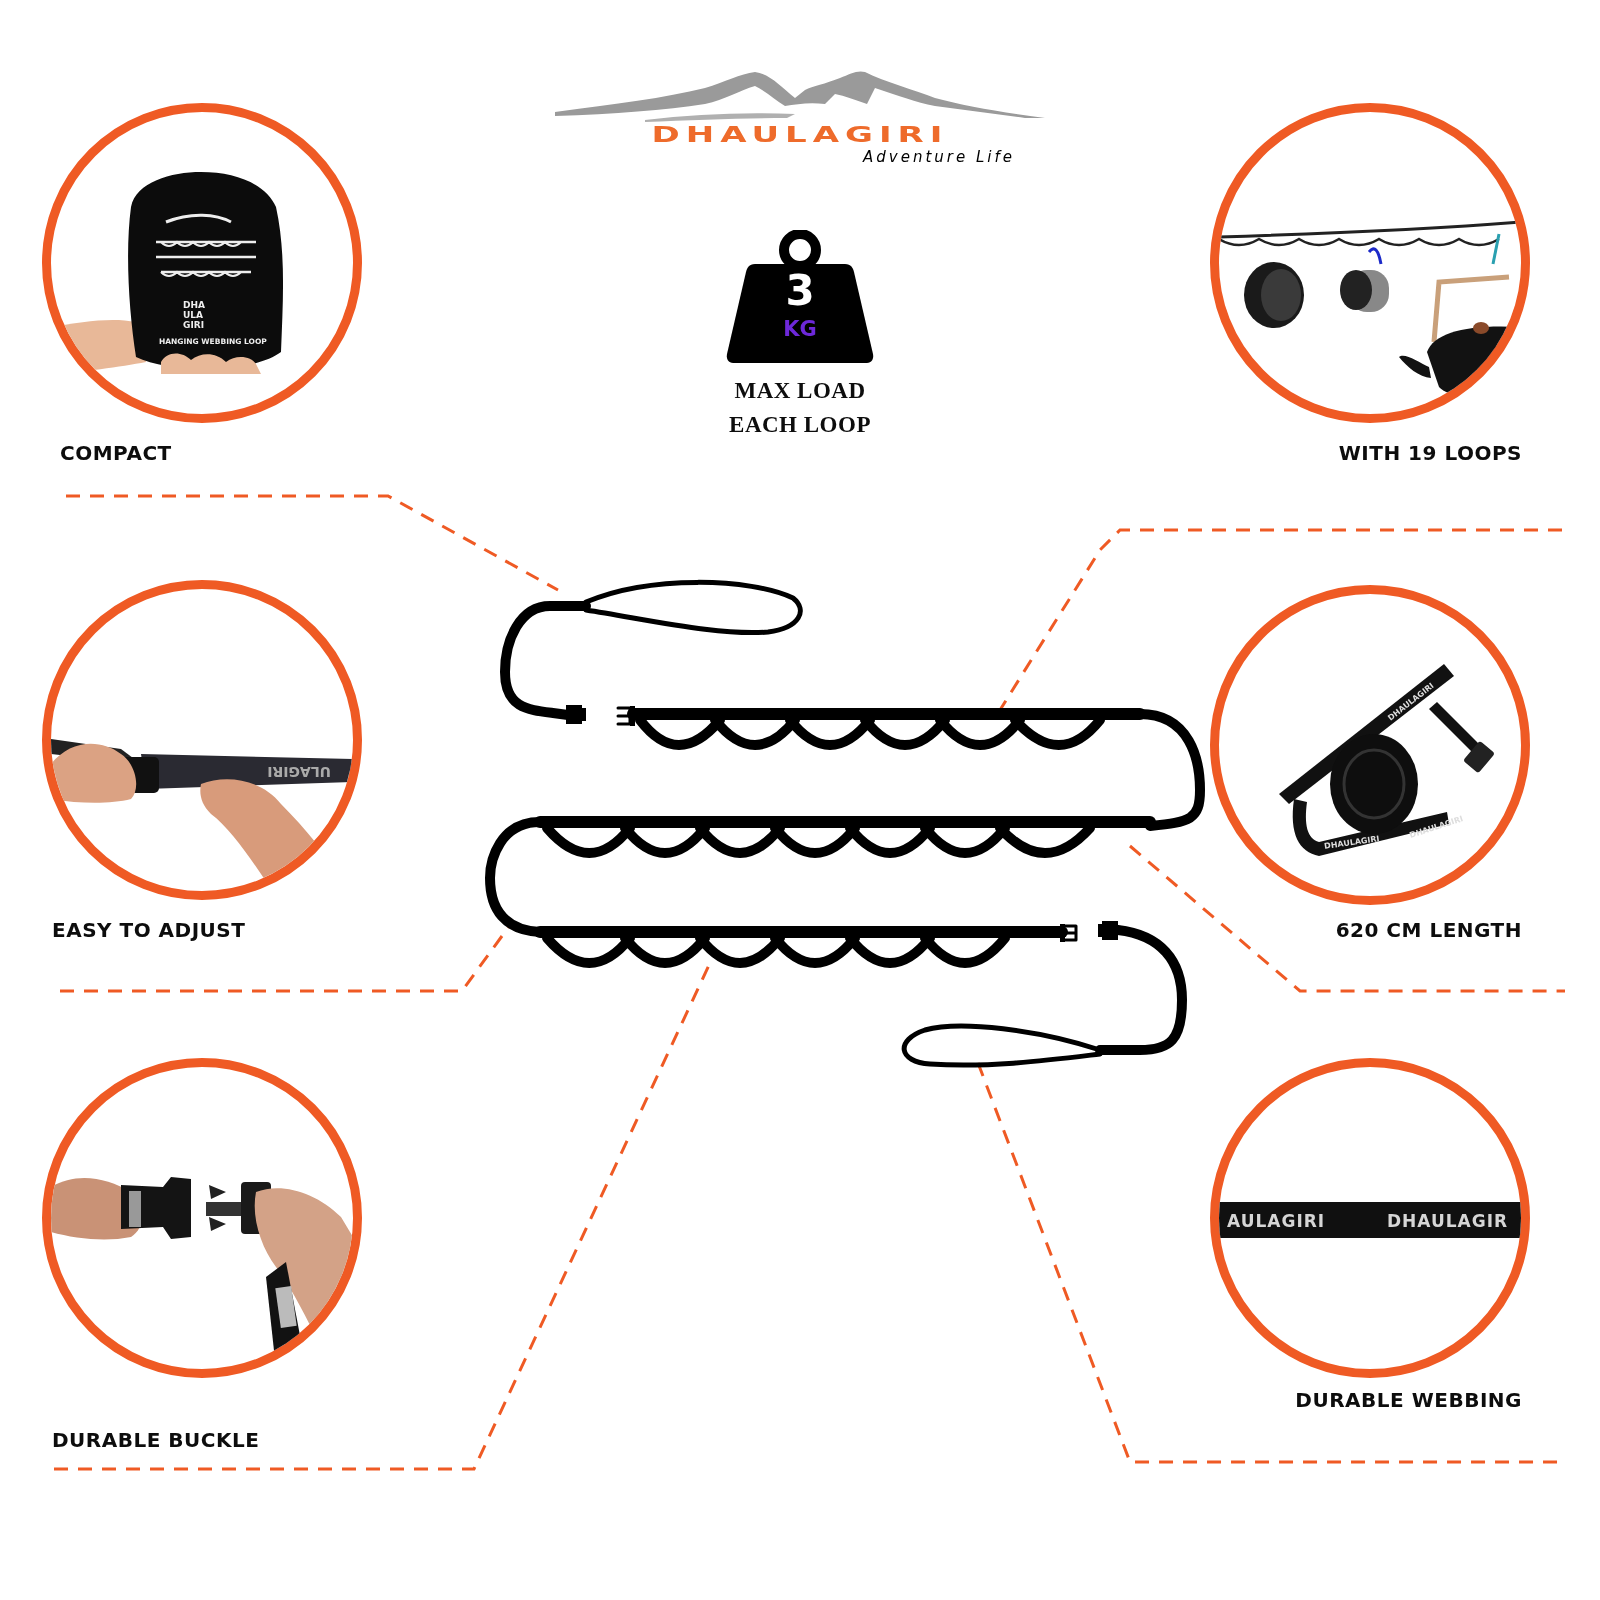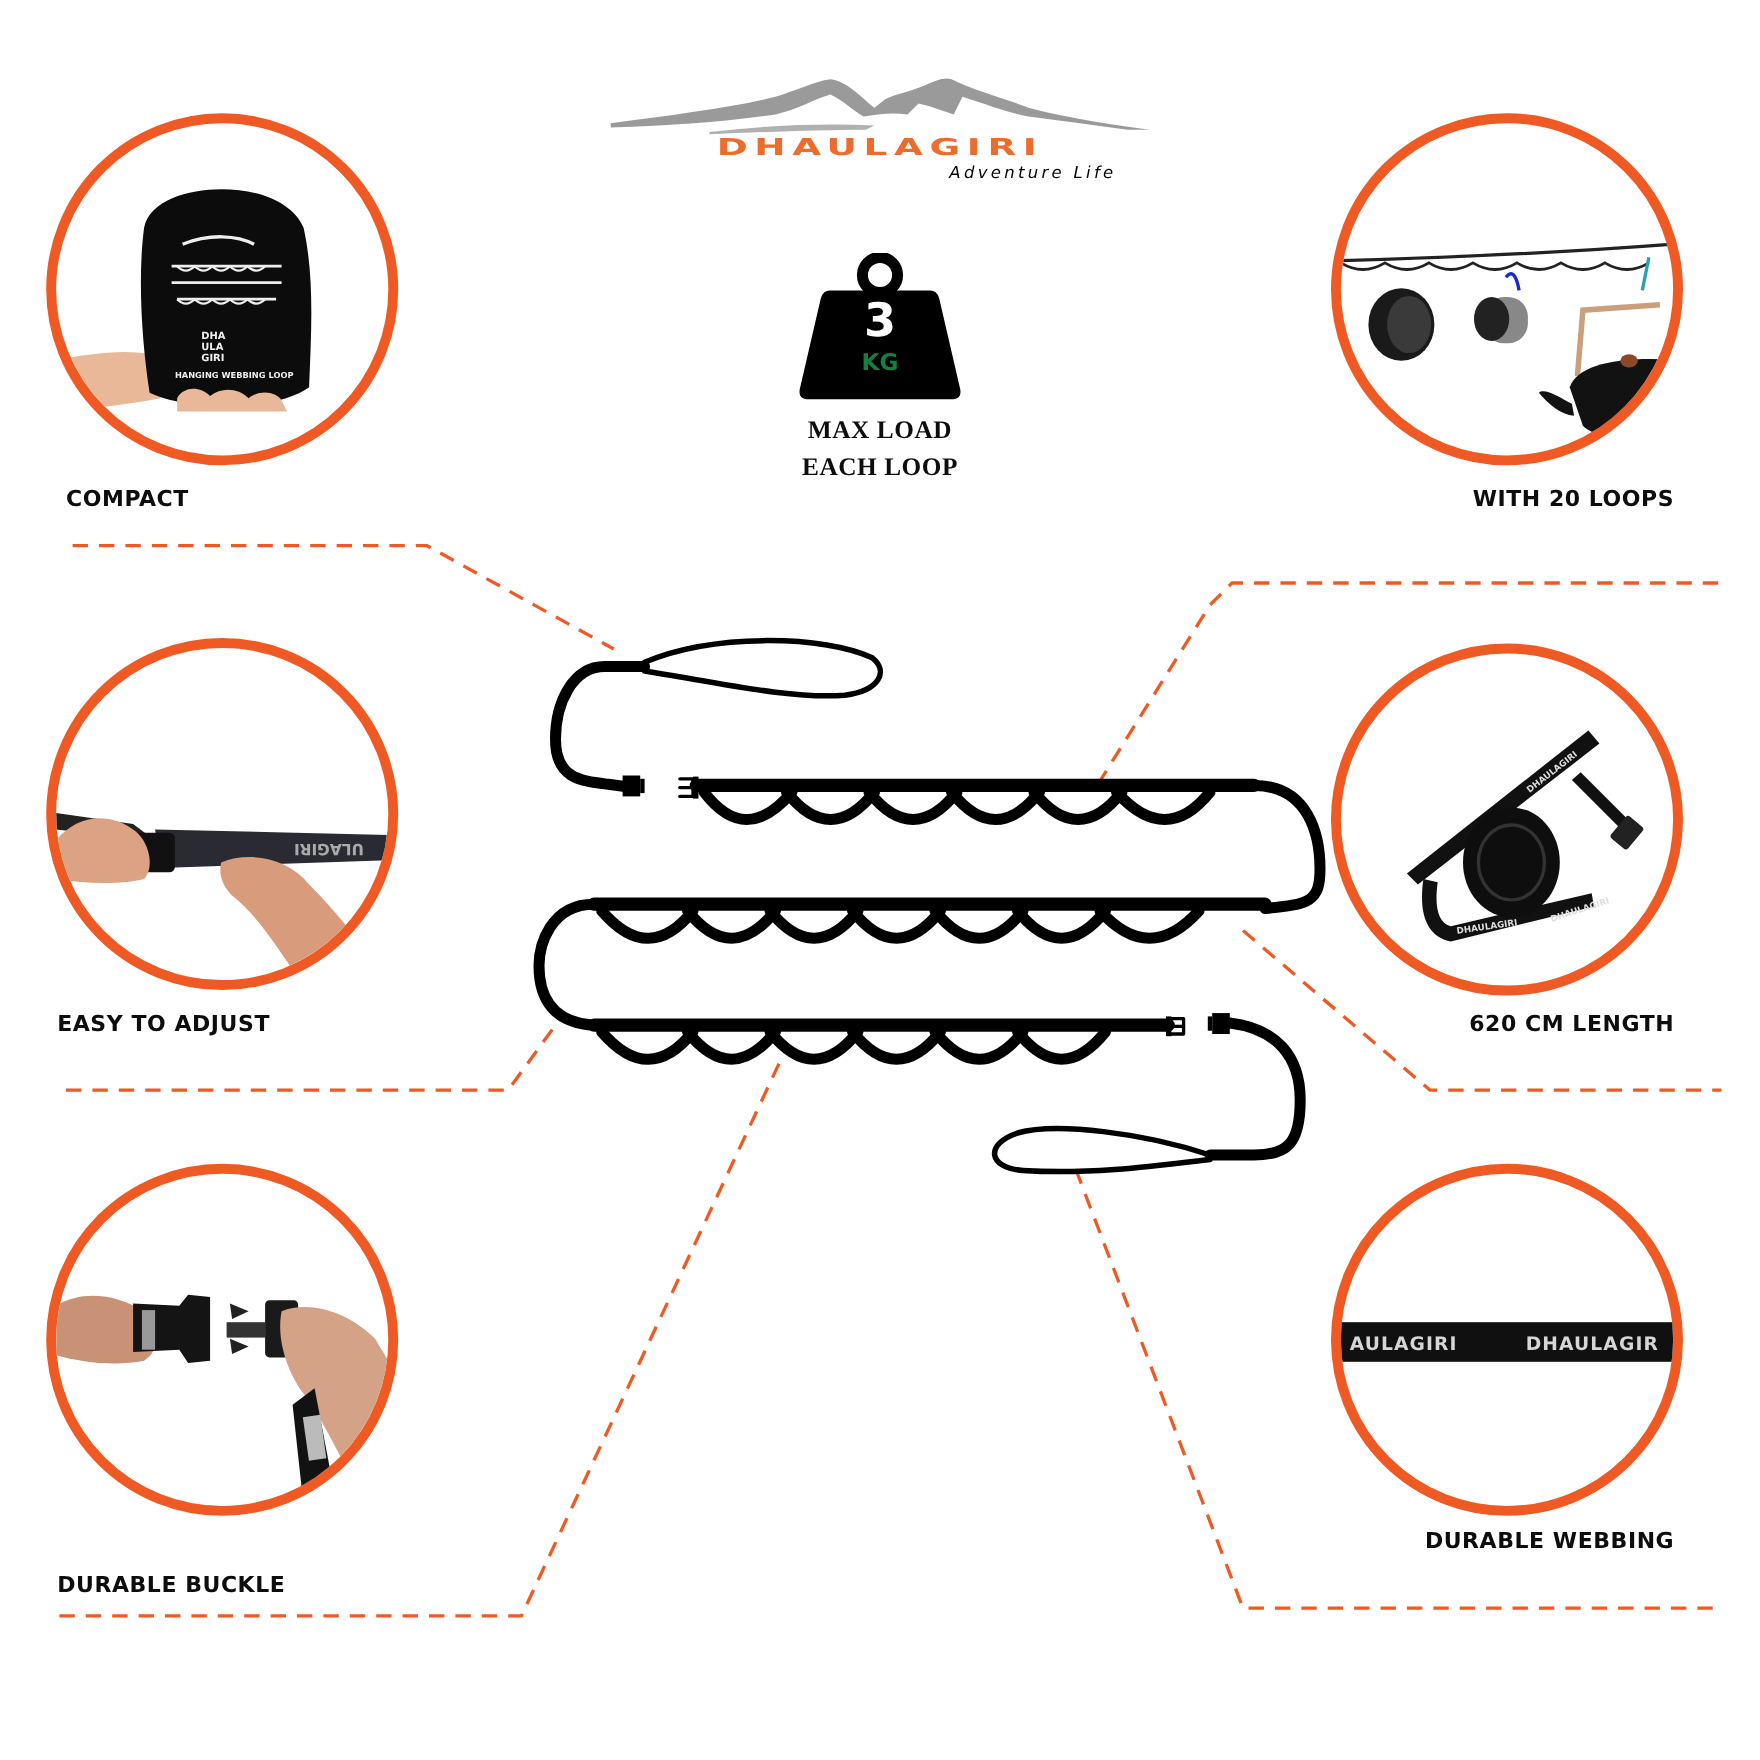--- a/index.html
+++ b/index.html
@@ -22,21 +22,21 @@
     }
 
     
     .weight { position: absolute; left: 725px; top: 230px; width: 150px; height: 135px; }
     .weight-num {
       position: absolute; left: 0; width: 150px; top: 40px; text-align: center;
       color: #fff; font-family: "DejaVu Sans", sans-serif; font-weight: bold; font-size: 42px; line-height: 42px;
     }
     .weight-unit {
       position: absolute; left: 0; width: 150px; top: 88px; text-align: center;
-      color: #15803d; font-family: "DejaVu Sans", sans-serif; font-weight: bold; font-size: 21px; line-height: 22px;
+      color: #6d28d9; font-family: "DejaVu Sans", sans-serif; font-weight: bold; font-size: 21px; line-height: 22px;
     }
     .weight-caption {
       position: absolute; left: 660px; top: 374px; width: 280px; text-align: center;
       font-family: Liberation Serif, serif; font-weight: bold; font-size: 23px; line-height: 34px; letter-spacing: 0.5px;
     }
 
     
     .photo {
       position: absolute; width: 320px; height: 320px; border-radius: 50%;
       border: 9px solid #ef5a24; background: #ffffff; overflow: hidden;
@@ -167,21 +167,21 @@
     <ellipse cx="137" cy="178" rx="16" ry="20" fill="#222"></ellipse>
     <path d="M150,140 q8,-10 12,12" fill="none" stroke="#1c2ac8" stroke-width="3"></path>
     <path d="M280,122 l-6,30" fill="none" stroke="#2aa0b0" stroke-width="3"></path>
     <path d="M215,230 L220,170 L290,165" fill="none" stroke="#c9a07a" stroke-width="5"></path>
     <path d="M208,240 C215,220 250,212 302,215 L302,290 C270,292 230,286 220,275 Z" fill="#121212"></path>
     <ellipse cx="262" cy="216" rx="8" ry="6" fill="#8a4a2a"></ellipse>
     <path d="M210,255 C200,250 185,240 180,245 C188,255 200,265 212,266" fill="#121212"></path>
   </svg>
 </div>
 <div class="label right" style="right:78px;top:433px;">
-  <div>WITH 20 LOOPS</div>
+  <div>WITH 19 LOOPS</div>
 </div>
 
 <div class="photo" style="left:42px;top:580px;">
   <svg width="302" height="302" viewBox="0 0 302 302">
     <path d="M0,150 L70,160 L90,175 L0,165 Z" fill="#222"></path>
     <path d="M90,165 L302,170 L302,193 L95,200 Z" fill="#2a2a32"></path>
     <text x="200" y="186" fill="#aaa" font-family="DejaVu Sans, sans-serif" font-size="14" font-weight="bold" transform="rotate(180 240 182)">ULAGIRI</text>
     <rect x="68" y="168" width="40" height="36" rx="5" fill="#111"></rect>
     <path d="M0,175 C20,150 50,150 70,165 C85,175 90,200 80,210 C60,215 30,215 0,210 Z" fill="#dba283"></path>
     <path d="M150,195 C175,185 210,190 230,215 C255,240 275,265 290,290 L220,300 C200,270 180,240 160,225 C150,215 148,205 150,195 Z" fill="#d89b7b"></path>

